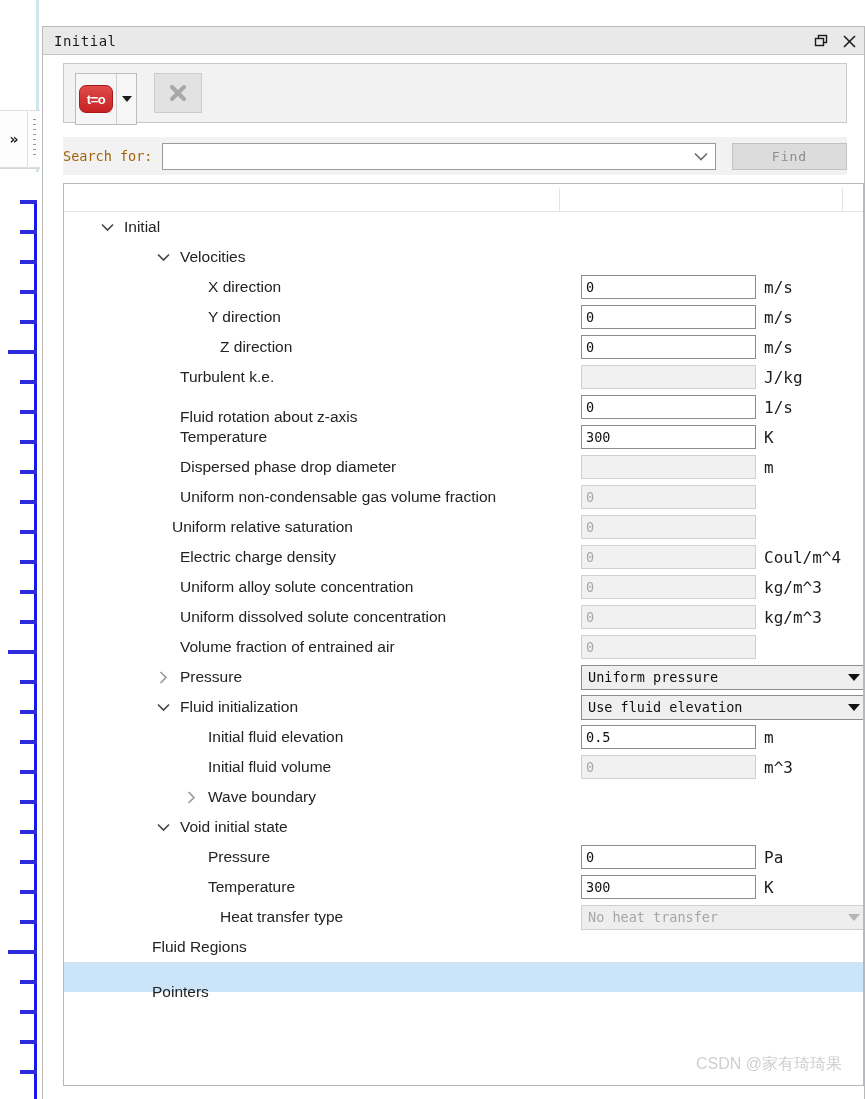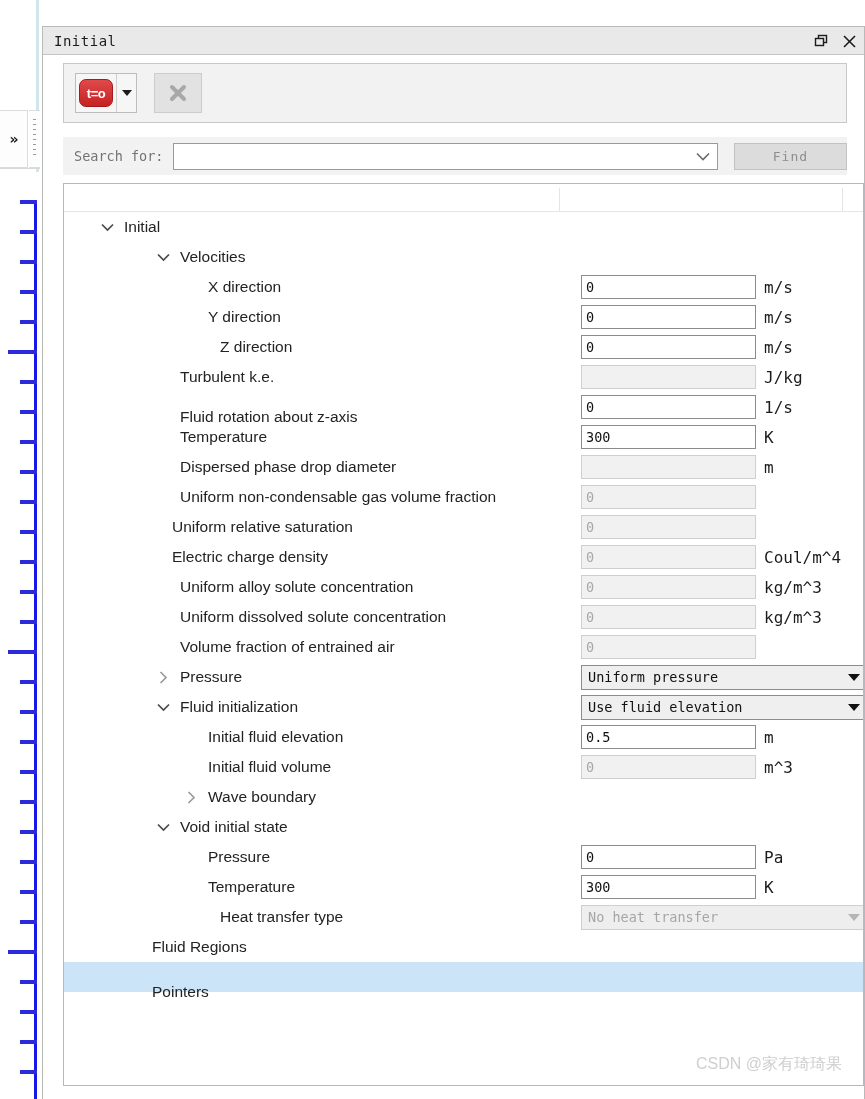--- a/index.html
+++ b/index.html
@@ -40,40 +40,40 @@
                      color:#1c1c1c; margin-left:11px; letter-spacing:0.5px; }
   .titlebar .winbtns { position:absolute; right:6px; top:0; height:28px;
                        display:flex; align-items:center; gap:10px; }
   .winbtn { width:18px; height:18px; display:flex; align-items:center; justify-content:center;
             color:#1c1c1c; cursor:default; }
   .winbtn svg { display:block; }
 
   
   .toolbar-wrap { position:absolute; left:20px; top:36px; width:784px; height:60px;
                   background:#f2f2f2; border:1px solid #c8c8c8; }
-  .tool-group { position:absolute; left:11px; top:9px; height:40px;
+  .tool-group { position:absolute; left:11px; top:9px; height:52px;
                 display:flex; align-items:stretch; border:1px solid #bdbdbd; background:#f6f6f6; }
   .tool-main { width:40px; display:flex; align-items:center; justify-content:center; }
   .t0 { width:34px; height:28px; border-radius:7px; background:linear-gradient(#e04a4a,#c62222);
         border:1px solid #a81a1a; color:#ffffff; font-weight:bold; font-size:13px;
         display:flex; align-items:center; justify-content:center;
         font-family:"Liberation Sans", sans-serif; letter-spacing:-0.5px; }
   .tool-arrow { width:20px; border-left:1px solid #cfcfcf; display:flex;
                 align-items:center; justify-content:center; }
   .caret-dn { width:0;height:0;border-left:5px solid transparent;border-right:5px solid transparent;
               border-top:6px solid #1c1c1c; }
   .tool-x { position:absolute; left:90px; top:9px; width:48px; height:40px;
             background:#e2e2e2; border:1px solid #cccccc;
             display:flex; align-items:center; justify-content:center; }
 
   
   .searchrow { position:absolute; left:20px; top:110px; width:784px; height:38px;
                background:#f2f2f2; display:flex; align-items:center; }
-  .searchlabel { font-family:"DejaVu Sans Mono", monospace; font-size:13.5px; color:#737373;
-                 margin-left:11px; white-space:nowrap; }
+  .searchlabel { font-family:"DejaVu Sans Mono", monospace; font-size:13.5px; color:#a16207;
+                 white-space:nowrap; }
   .searchbox { position:relative; margin-left:10px; width:578px; height:27px;
                background:#ffffff; border:1px solid #9a9a9a; display:flex; align-items:center; }
   .searchbox input { border:none; outline:none; flex:1; height:100%; padding:0 6px;
                      font-family:"DejaVu Sans Mono", monospace; font-size:13px;
                      background:transparent; color:#111; }
   .searchbox .chev { width:28px; display:flex; align-items:center; justify-content:center; }
   .findbtn { margin-left:16px; width:120px; height:27px; background:#dcdcdc;
              border:1px solid #c2c2c2; color:#8d8d8d;
              font-family:"DejaVu Sans Mono", monospace; font-size:13px;
              display:flex; align-items:center; justify-content:center; letter-spacing:1px; }
@@ -268,21 +268,21 @@
           </div>
           <div class="row">
             <span class="label" style="left: 116px;">Uniform non-condensable gas volume fraction</span>
             <span class="field disabled">0</span>
           </div>
           <div class="row">
             <span class="label" style="left: 108px;">Uniform relative saturation</span>
             <span class="field disabled">0</span>
           </div>
           <div class="row">
-            <span class="label" style="left: 108px;">Electric charge density</span>
+            <span class="label" style="left: 116px;">Electric charge density</span>
             <span class="field disabled">0</span>
             <span class="unit">Coul/m^4</span>
           </div>
           <div class="row">
             <span class="label" style="left: 116px;">Uniform alloy solute concentration</span>
             <span class="field disabled">0</span>
             <span class="unit">kg/m^3</span>
           </div>
           <div class="row">
             <span class="label" style="left: 116px;">Uniform dissolved solute concentration</span>

